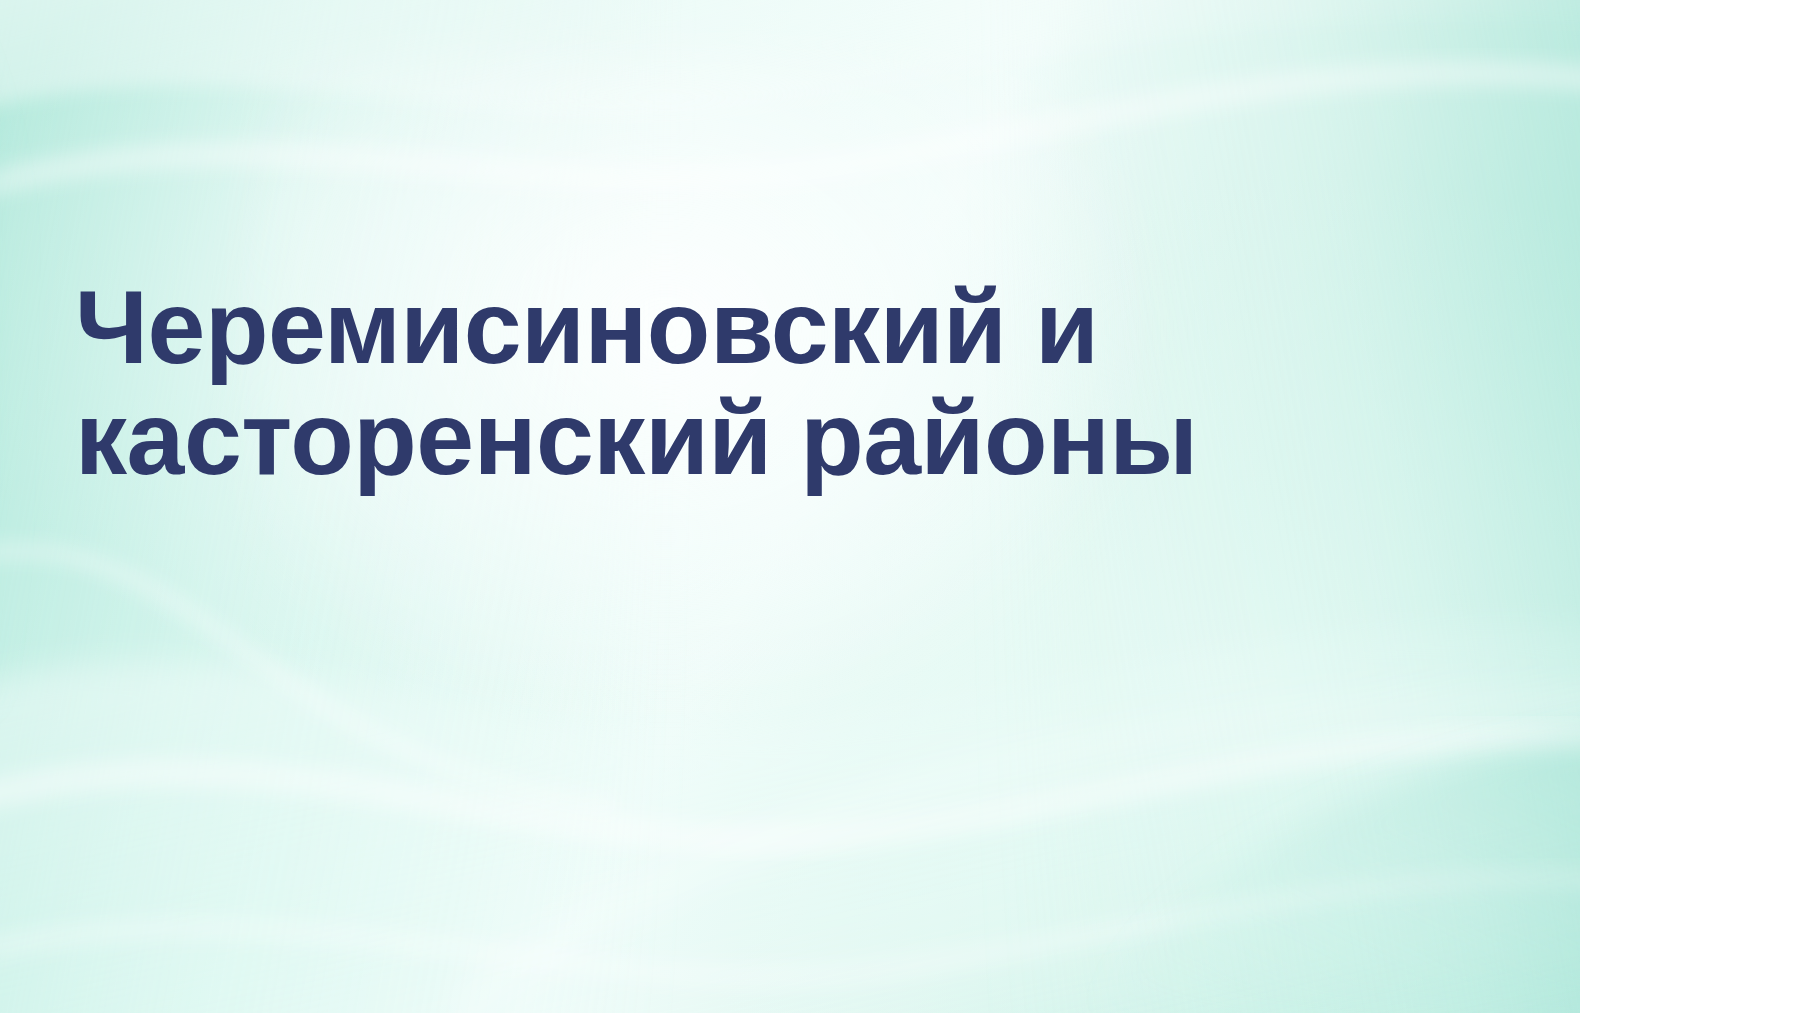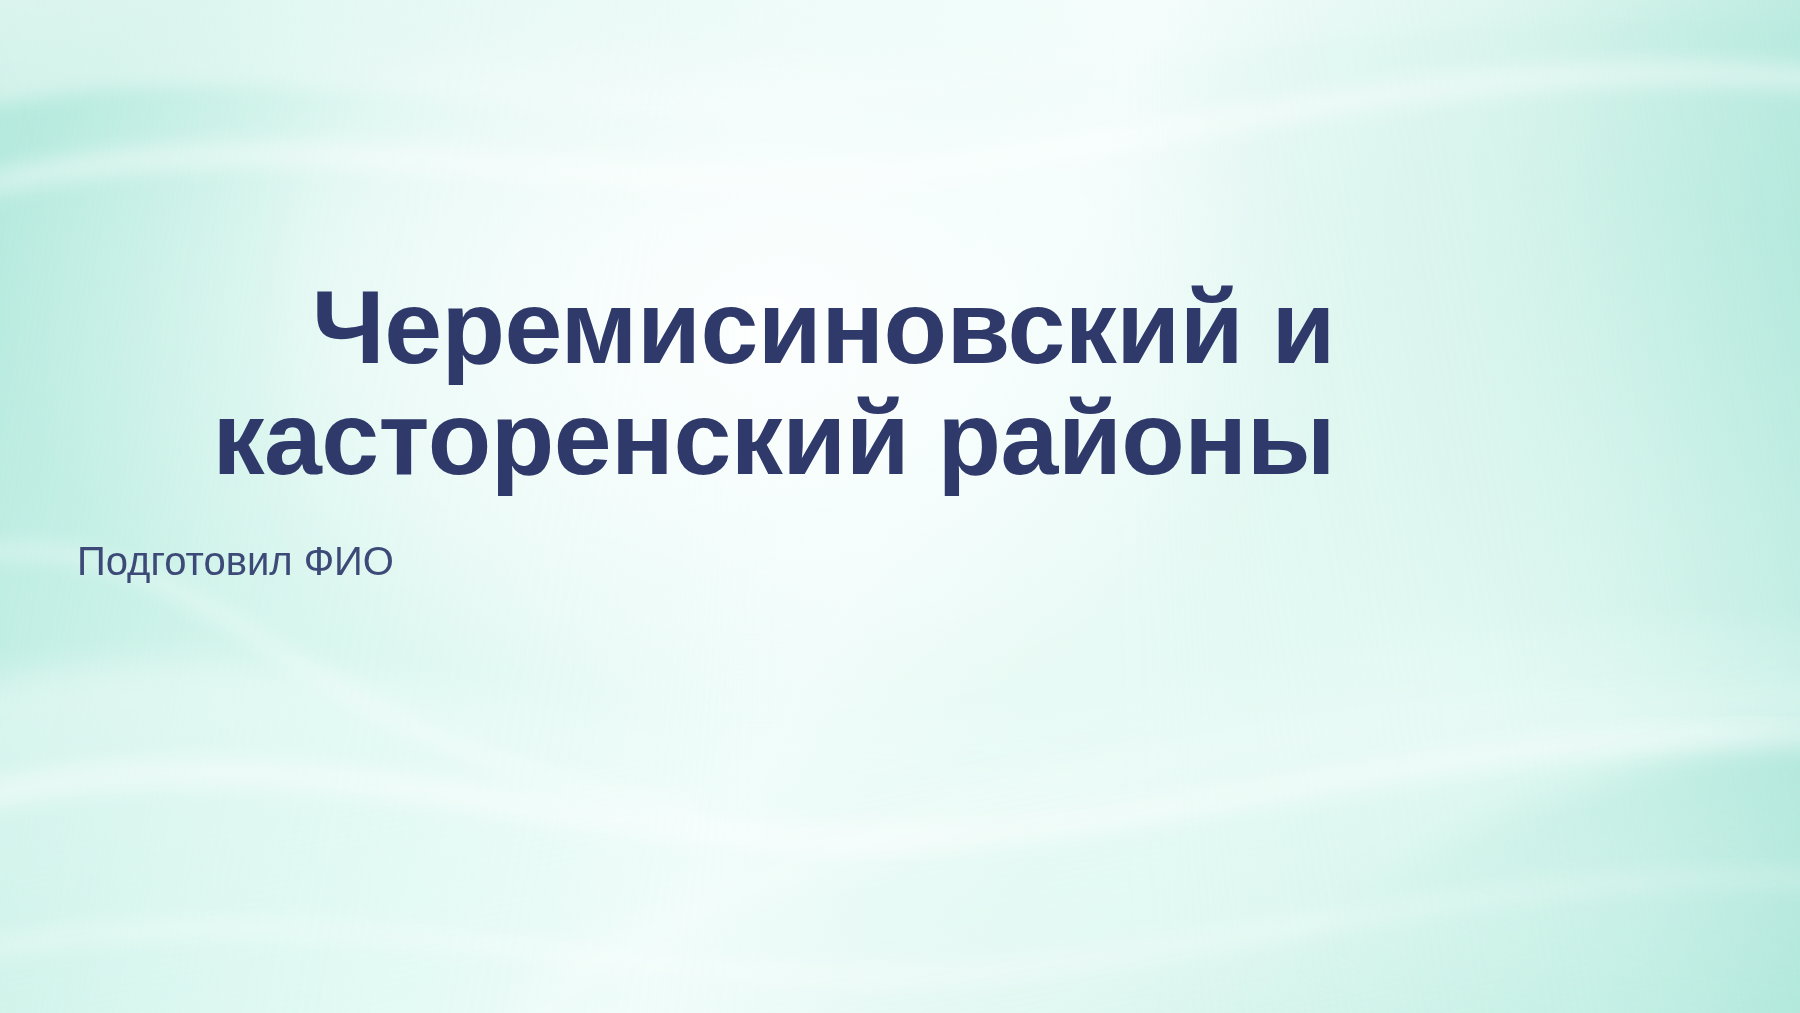--- a/index.html
+++ b/index.html
@@ -8,25 +8,24 @@
   }
   body {
     width: 1800px;
     height: 1013px;
     overflow: hidden;
     font-family: "Liberation Sans", "DejaVu Sans", sans-serif;
   }
 
   #slide {
     position: relative;
-    width: 1800px;
+    width: 1580px;
     height: 1013px;
     overflow: hidden;
     background: #c9f0e6;
-    text-align: right;
   }
 
   
   .bg-base {
     position: absolute;
     inset: 0;
     background:
       radial-gradient(ellipse 900px 620px at 34% 30%, #f2fcfa 0%, rgba(242,252,250,0.75) 32%, rgba(214,244,236,0.0) 68%),
       radial-gradient(ellipse 1100px 700px at 78% 66%, #e9fbf6 0%, rgba(233,251,246,0.55) 38%, rgba(210,242,234,0.0) 72%),
       linear-gradient(118deg, #b9ecdf 0%, #cdf3ea 16%, #e7fbf6 38%, #f3fdfb 50%, #ddf6ef 68%, #bfeee2 84%, #a9e6d8 100%);
@@ -158,16 +157,15 @@
     <path d="M-60,0 C60,190 40,430 -10,700 L-60,700 Z" fill="url(#wg3)" filter="url(#soften2)"></path>
 
     <path d="M-60,560 C120,520 220,620 360,700 C460,756 560,790 700,806" fill="none" stroke="#ffffff" stroke-opacity="0.30" stroke-width="18" filter="url(#soften)"></path>
 
     <path d="M520,1013 C680,900 900,810 1180,760 C1420,716 1640,700 1880,706" fill="none" stroke="#ffffff" stroke-opacity="0.22" stroke-width="40" filter="url(#soften2)"></path>
   </svg>
 
   <div class="content">
     <h1 class="title">Черемисиновский и
 касторенский районы</h1>
-    <p class="subtitle">Подготовил ФИО</p>
   </div>
 
 </div>
 
 </body></html>

